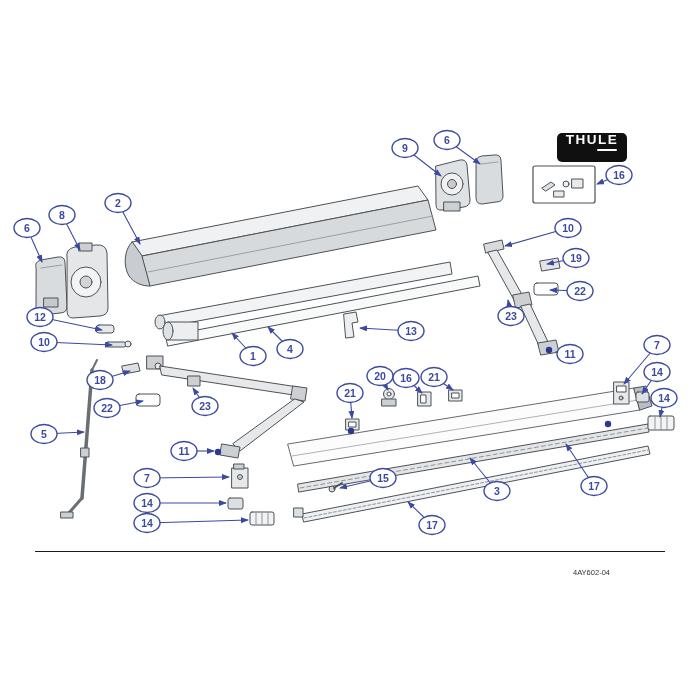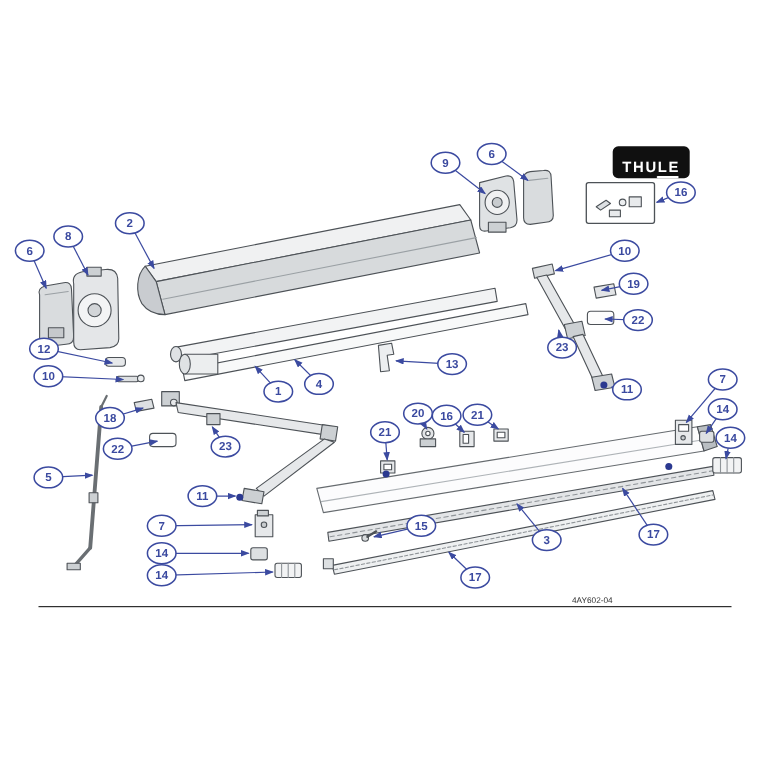--- a/index.html
+++ b/index.html
@@ -5,27 +5,27 @@
   html,body{margin:0;padding:0;background:#fff;}
   .stage{position:relative;width:700px;height:700px;background:#fff;overflow:hidden;
          font-family:"Liberation Sans",sans-serif;}
   .stage svg{position:absolute;left:0;top:0;}
   .leader{stroke:var(--callout,#3b4aa0);stroke-width:1.1;fill:none;}
   .bubble{fill:#ffffff;stroke:var(--callout,#3b4aa0);stroke-width:1.4;}
   .bubble-num{fill:var(--callout,#3b4aa0);font-size:10.5px;font-weight:bold;
               text-anchor:middle;font-family:"Liberation Sans",sans-serif;}
   .dot{fill:var(--dot,#2b3990);}
   .logo{position:absolute;left:557px;top:133px;width:70px;height:29px;background:#101010;
-        border-radius:5px;color:#fff;display:flex;align-items:center;justify-content:flex-end;
+        border-radius:5px;color:#fff;display:flex;align-items:center;justify-content:flex-start;
         flex-direction:column;}
   .logo .word{font-size:13.5px;font-weight:bold;letter-spacing:1.5px;line-height:1;}
   .logo .flourish{width:20px;height:2px;background:#fff;margin-top:2px;margin-left:30px;border-radius:1px;}
   .footer-rule{position:absolute;left:35px;top:551px;width:630px;height:0;border-top:1.6px solid #1a1a1a;}
   .footer-title{position:absolute;left:36px;top:556px;font-size:11.5px;font-weight:bold;color:#1a1a1a;}
-  .doc-code{position:absolute;left:520px;top:541px;width:143px;text-align:left;font-size:7.5px;color:#333;}
+  .doc-code{position:absolute;left:520px;top:568px;width:143px;text-align:center;font-size:7.5px;color:#333;}
 </style>
 </head>
 <body>
 
 <div class="stage">
 
   <svg width="700" height="700" viewBox="0 0 700 700">
     <defs>
       <marker id="arrow" markerUnits="userSpaceOnUse" markerWidth="8" markerHeight="8" refX="7" refY="3" orient="auto">
         <path id="arrowhead-path" d="M0,0 L8,3 L0,6 Z" fill="#3b4aa0"></path>

